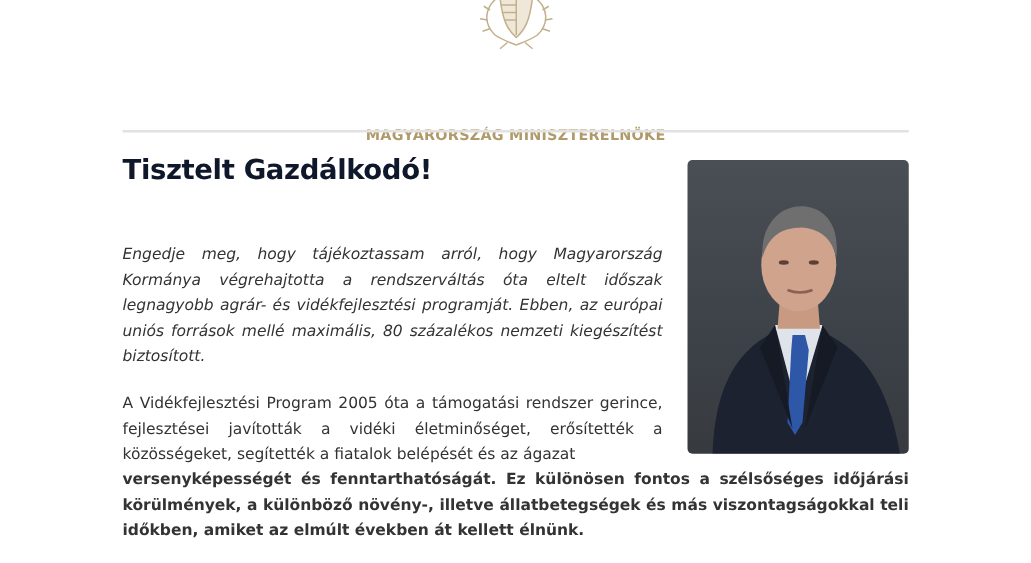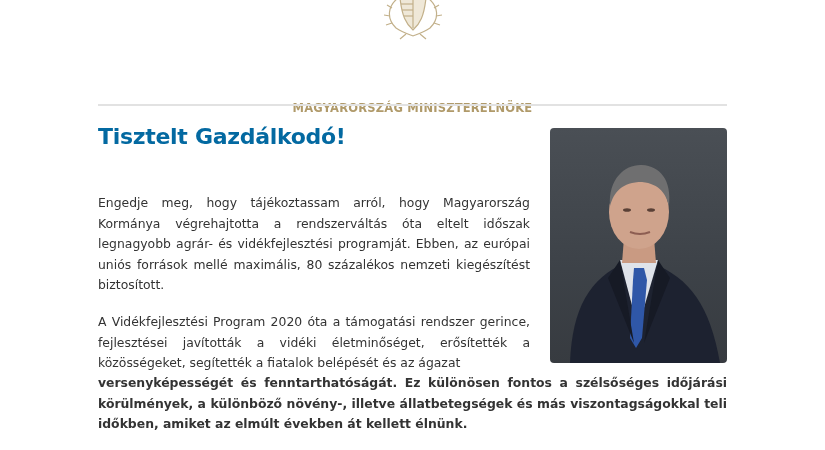--- a/index.html
+++ b/index.html
@@ -1,22 +1,22 @@
 <!DOCTYPE html>
 <html><head>
 <meta charset="utf-8">
 <style>
   html,body{margin:0;padding:0;background:#ffffff;}
   body{width:825px;height:450px;overflow:hidden;position:relative;font-family:"DejaVu Sans","Liberation Sans",sans-serif;color:#2b2b2b;}
   .emblem{position:absolute;left:378px;top:-6px;width:70px;height:46px;}
   .office{position:absolute;left:0;width:825px;top:53px;text-align:center;font-family:"DejaVu Sans",sans-serif;font-weight:bold;font-size:11.5px;letter-spacing:0.2px;color:#b09a6a;margin-top:48px;}
   .divider{position:absolute;left:98px;top:104px;width:629px;height:2px;background:#e2e2e2;}
-  .title{position:absolute;left:98px;top:124px;font-family:"DejaVu Sans",sans-serif;font-weight:bold;font-size:22px;color:#0369a1;letter-spacing:-0.3px;}
+  .title{position:absolute;left:98px;top:124px;font-family:"DejaVu Sans",sans-serif;font-weight:bold;font-size:22px;color:#0f172a;letter-spacing:-0.3px;}
   .para{position:absolute;left:98px;font-size:12.4px;line-height:20.5px;text-align:justify;color:#333;}
-  .p1{top:193px;width:432px;}
+  .p1{top:193px;width:432px;font-style:italic;}
   .p2{top:312px;width:432px;}
   .p3{top:373px;width:629px;font-weight:bold;}
   .photo{position:absolute;left:550px;top:128px;width:177px;height:235px;border-radius:4px;overflow:hidden;background:linear-gradient(180deg,#4a4f55 0%,#3d4248 60%,#373b40 100%);}
 </style>
 </head>
 <body>
 
 <div class="emblem">
   <svg width="70" height="46" viewBox="0 0 70 46">
     <g fill="none" stroke="#c2b08a" stroke-width="1.2">
@@ -33,21 +33,21 @@
   </svg>
 </div>
 
 <div class="office">MAGYARORSZÁG MINISZTERELNÖKE</div>
 
 <div class="divider"></div>
 
 <div class="title">Tisztelt Gazdálkodó!</div>
 
 <div class="para p1">Engedje meg, hogy tájékoztassam arról, hogy Magyarország Kormánya végrehajtotta a rendszerváltás óta eltelt időszak legnagyobb agrár- és vidékfejlesztési programját. Ebben, az európai uniós források mellé maximális, 80 százalékos nemzeti kiegészítést biztosított.</div>
-<div class="para p2">A Vidékfejlesztési Program 2020 óta a támogatási rendszer gerince, fejlesztései javították a vidéki életminőséget, erősítették a közösségeket, segítették a fiatalok belépését és az ágazat</div>
+<div class="para p2">A Vidékfejlesztési Program 2005 óta a támogatási rendszer gerince, fejlesztései javították a vidéki életminőséget, erősítették a közösségeket, segítették a fiatalok belépését és az ágazat</div>
 <div class="para p3">versenyképességét és fenntarthatóságát. Ez különösen fontos a szélsőséges időjárási körülmények, a különböző növény-, illetve állatbetegségek és más viszontagságokkal teli időkben, amiket az elmúlt években át kellett élnünk.</div>
 
 <div class="photo">
   <svg width="177" height="235" viewBox="0 0 177 235">
 
     <path d="M20 235 C22 180,40 150,75 135 L102 135 C140 150,160 178,170 235 Z" fill="#1d2230"></path>
 
     <path d="M70 132 L88 200 L108 132 Z" fill="#dfe3ea"></path>
 
     <path d="M84 140 L94 140 L97 152 L92 210 L86 220 L80 210 L83 152 Z" fill="#2f57a8"></path>

